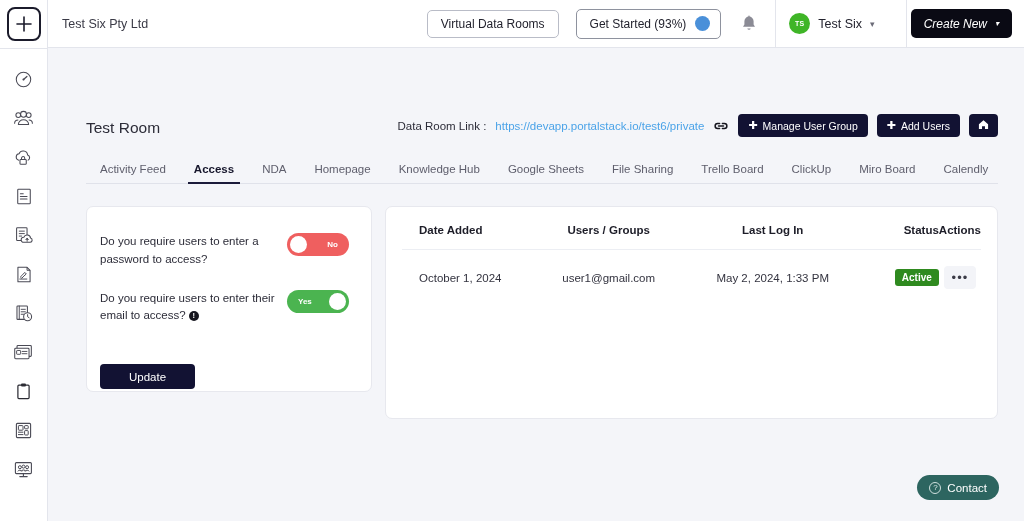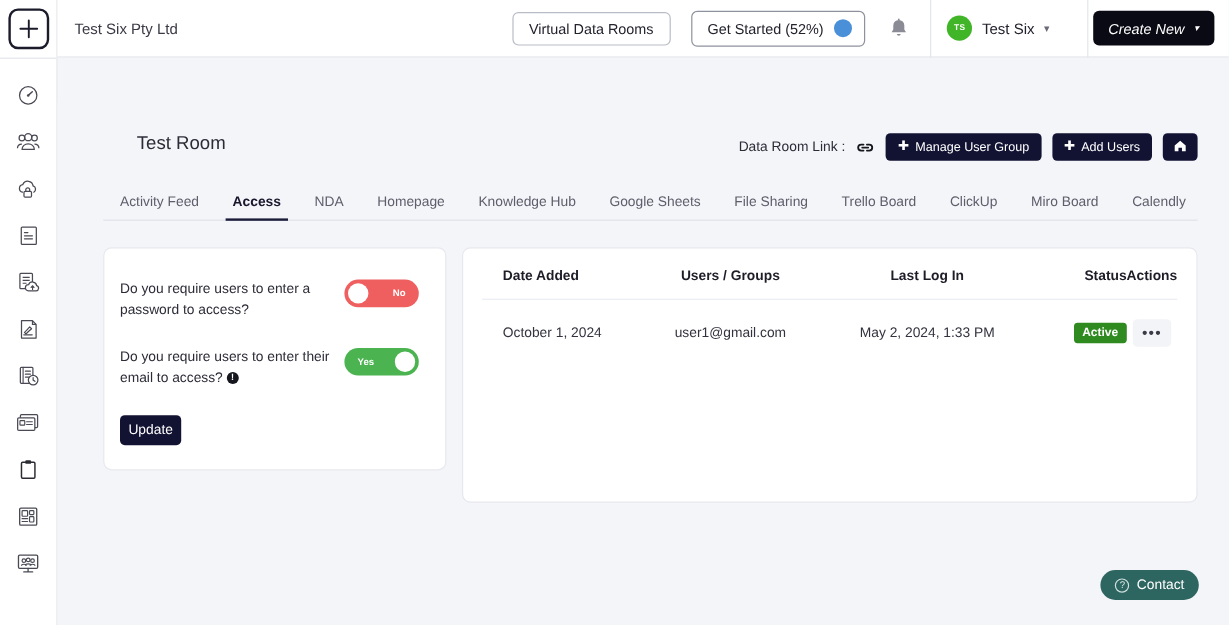--- a/index.html
+++ b/index.html
@@ -71,21 +71,21 @@
   .caret-sm { font-size: 9px; color: #6b6b78; }
   .btn-createnew {
     background: #0a0a14; color: #fff; border-radius: 5px; height: 29px;
     padding: 0 13px; font-size: 12px; display: flex; align-items: center; gap: 8px;
     cursor: pointer; margin-left: 4px; white-space: nowrap; font-style: italic;
   }
   .caret-w { font-size: 8px; }
 
   
   .page { flex: 1; background: #f4f5f9; padding: 28px 26px 0 38px; overflow: hidden; position: relative; }
-  .page-head { display: flex; align-items: flex-start; height: 26px; margin-left: 28px; }
+  .page-head { display: flex; align-items: flex-end; height: 26px; }
   .page-title { font-size: 15.5px; color: #2c2c38; }
   .link-area { margin-left: auto; display: flex; align-items: center; gap: 9px; }
   .link-label { font-size: 11.5px; color: #2c2c38; }
   .link-url { font-size: 11.5px; color: #4ba3e8; cursor: pointer; }
   .link-icon { cursor: pointer; display: flex; align-items: center; color: #1b1b2b; }
   .btn-dark {
     background: #121233; color: #fff; border-radius: 4px; height: 23px;
     padding: 0 10px; font-size: 10.5px; display: flex; align-items: center; gap: 5px;
     cursor: pointer; white-space: nowrap;
   }
@@ -125,22 +125,22 @@
     display: flex; align-items: center; cursor: pointer; position: relative;
   }
   .toggle.on { background: #4bb450; justify-content: flex-start; padding-left: 11px; }
   .toggle.off { background: #ef5f5f; justify-content: flex-end; padding-right: 11px; }
   .toggle-label { font-size: 8px; font-weight: bold; color: #fff; }
   .knob { position: absolute; width: 17px; height: 17px; border-radius: 50%; background: #fff; }
   .toggle.on .knob { right: 3px; }
   .toggle.off .knob { left: 3px; }
   .btn-update {
     background: #121233; color: #fff; border-radius: 4px; height: 25px;
-    padding: 0 7px; font-size: 11.5px; display: inline-flex; align-items: center;
-    cursor: pointer; margin-top: 0;
+    padding: 0 29px; font-size: 11.5px; display: inline-flex; align-items: center;
+    cursor: pointer; margin-top: 18px;
   }
 
   .card-table { flex: 1; height: 213px; padding: 0 16px; }
   table { width: 100%; border-collapse: collapse; }
   thead th {
     font-size: 11.5px; color: #1d1d28; font-weight: bold; text-align: left;
     padding: 17px 0 13px 0; border-bottom: 1px solid #eceef3;
   }
   tbody td { font-size: 11.5px; color: #33333f; padding: 16px 0 0 0; vertical-align: middle; }
   th.c-date, td.c-date { width: 130px; padding-left: 17px; }
@@ -308,21 +308,21 @@
 
   <div class="right">
 
     <div class="topbar">
       <div class="org-name">Test Six Pty Ltd</div>
       <div class="topbar-right">
 
         <div class="btn-outline">Virtual Data Rooms</div>
 
         <div class="btn-started">
-          <span>Get Started (52%)</span>
+          <span>Get Started (93%)</span>
           <span class="started-dot"></span>
         </div>
 
         <div class="bell">
           <svg width="16" height="18" viewBox="0 0 16 18">
               <path d="M8 1.6a4.6 4.6 0 0 1 4.6 4.6v3.4l1.4 2.2H2l1.4-2.2V6.2A4.6 4.6 0 0 1 8 1.6z" fill="#8b8b95"></path>
               <path d="M6.3 13.4a1.75 1.75 0 0 0 3.4 0z" fill="#8b8b95"></path>
               <rect x="7.3" y="0.4" width="1.4" height="1.8" rx="0.7" fill="#8b8b95"></rect>
             </svg>
         </div>
@@ -345,20 +345,21 @@
       </div>
     </div>
 
     <div class="page">
 
       <div class="page-head">
         <div class="page-title">Test Room</div>
 
         <div class="link-area">
           <span class="link-label">Data Room Link :</span>
+          <span class="link-url">https://devapp.portalstack.io/test6/private</span>
           <span class="link-icon">
             <svg width="16" height="14" viewBox="0 0 18 14">
                 <path d="M7.4 4.2H5.2a2.8 2.8 0 0 0 0 5.6h2.2M10.6 4.2h2.2a2.8 2.8 0 0 1 0 5.6h-2.2" fill="none" stroke="#16161f" stroke-width="1.7" stroke-linecap="round"></path>
                 <path d="M6.2 7h5.6" stroke="#16161f" stroke-width="1.7" stroke-linecap="round"></path>
               </svg>
           </span>
           <div class="btn-dark">
             <span class="plus-gl">✚</span>
             <span>Manage User Group</span>
           </div>

